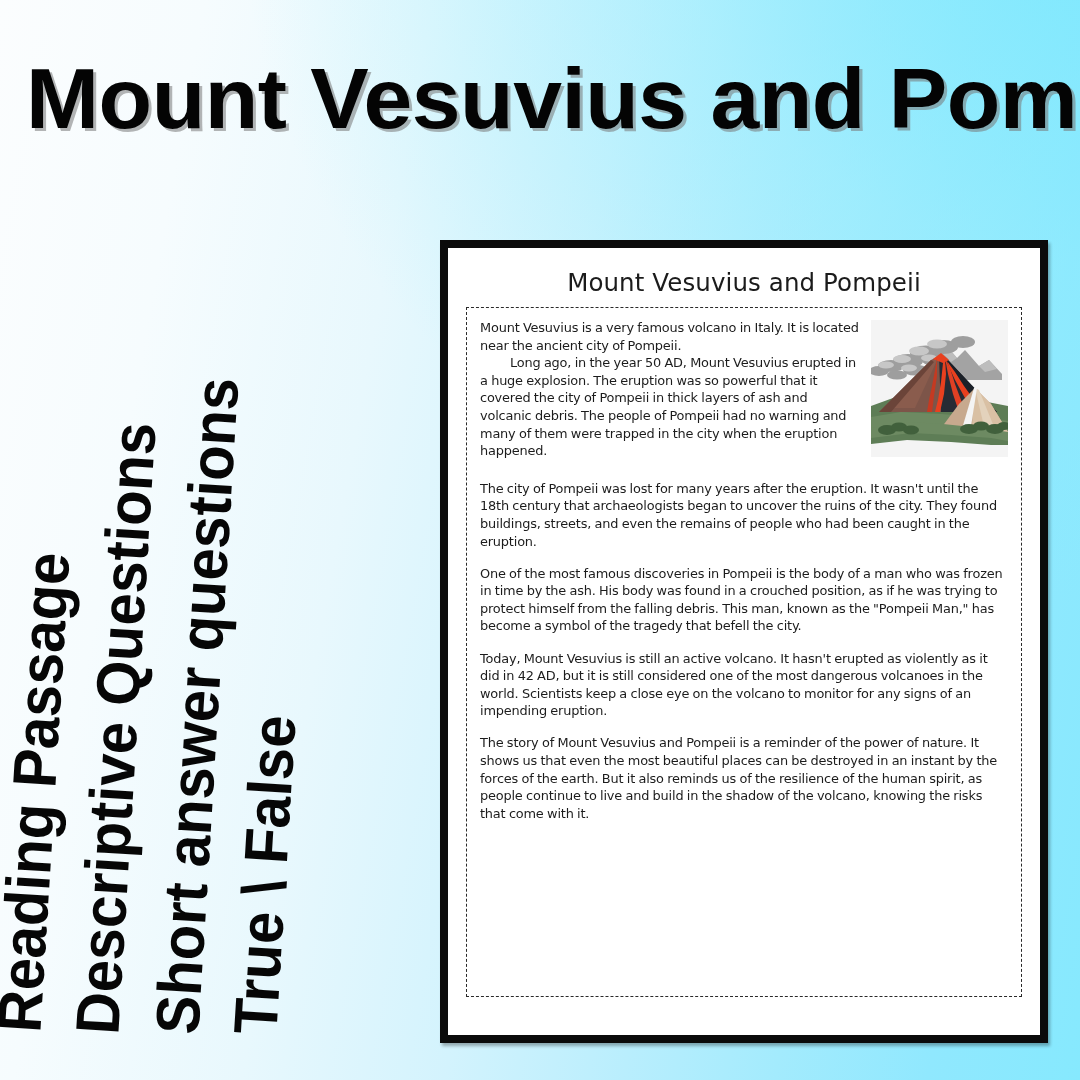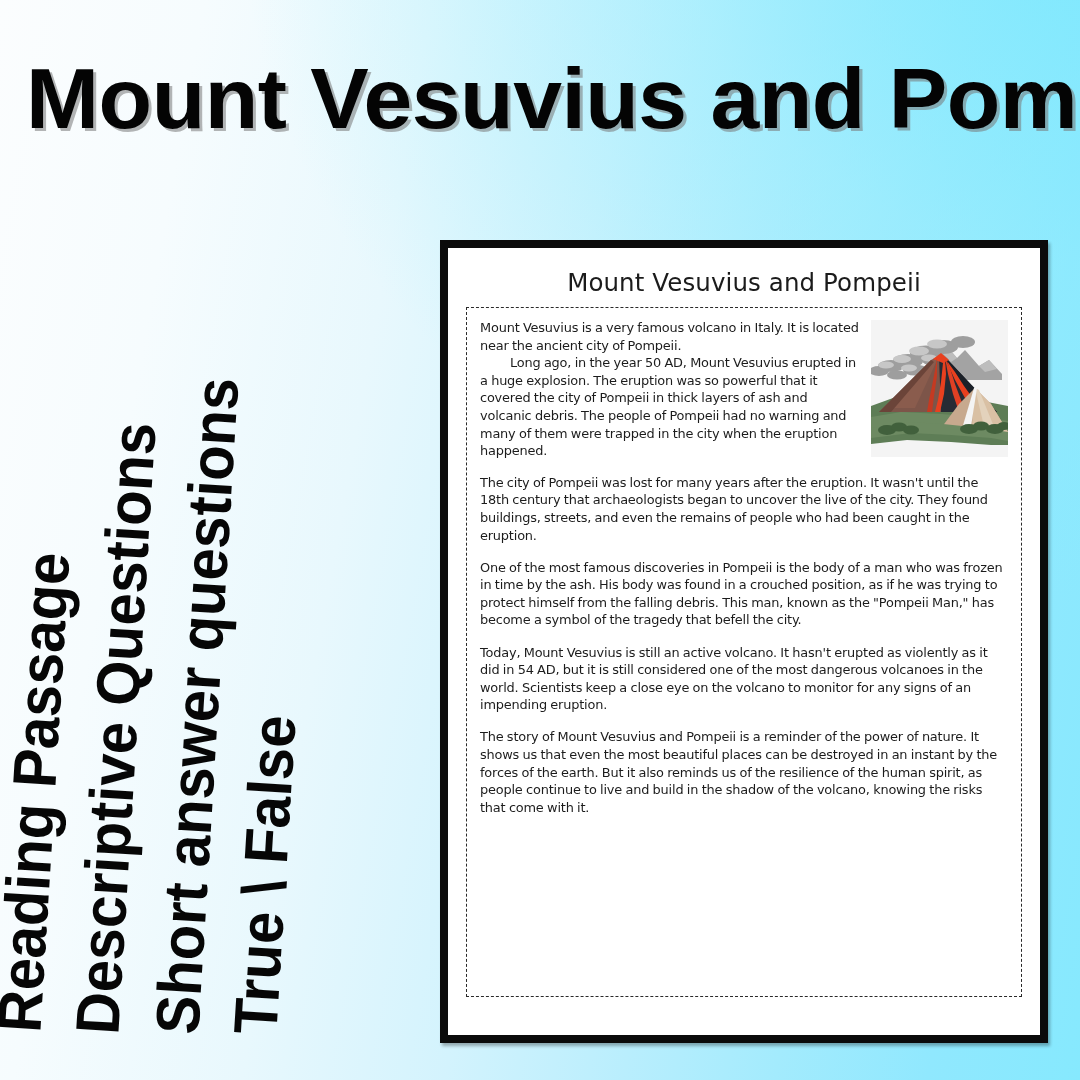--- a/index.html
+++ b/index.html
@@ -91,21 +91,21 @@
   .passage{
     font-family:"DejaVu Sans","Liberation Sans",sans-serif;
     font-size:12.9px;
     line-height:17.6px;
     color:#1c1c1c;
     text-align:left;
     margin:0 0 14.5px 0;
     letter-spacing:-0.18px;
     word-spacing:-0.5px;
   }
-  .passage.first{margin-bottom:14px;}
+  .passage.first{margin-bottom:20px;}
   .passage .indent{display:inline-block;width:30px;}
 
   
   #volcano-figure{
     float:right;
     width:137px;height:137px;
     margin:1px 0 4px 10px;
     background:#f4f4f4;
     position:relative;
     overflow:hidden;
@@ -199,21 +199,21 @@
             <path d="M0 124 L36 120 L80 122 L120 125 L137 127 L137 137 L0 137 Z" fill="#f4f4f4"></path>
           </svg>
         </div>
 
         <p class="passage first">
           <span>Mount Vesuvius is a very famous volcano in Italy. It is located near the ancient city of Pompeii.</span>
           <br>
           <span class="indent"></span><span>Long ago, in the year 50 AD, Mount Vesuvius erupted in a huge explosion. The eruption was so powerful that it covered the city of Pompeii in thick layers of ash and volcanic debris. The people of Pompeii had no warning and many of them were trapped in the city when the eruption happened.</span>
         </p>
 
-        <p class="passage">The city of Pompeii was lost for many years after the eruption. It wasn't until the 18th century that archaeologists began to uncover the live of the city. They found buildings, streets, and even the remains of people who had been caught in the eruption.</p>
+        <p class="passage">The city of Pompeii was lost for many years after the eruption. It wasn't until the 18th century that archaeologists began to uncover the ruins of the city. They found buildings, streets, and even the remains of people who had been caught in the eruption.</p>
         <p class="passage">One of the most famous discoveries in Pompeii is the body of a man who was frozen in time by the ash. His body was found in a crouched position, as if he was trying to protect himself from the falling debris. This man, known as the "Pompeii Man," has become a symbol of the tragedy that befell the city.</p>
-        <p class="passage">Today, Mount Vesuvius is still an active volcano. It hasn't erupted as violently as it did in 54 AD, but it is still considered one of the most dangerous volcanoes in the world. Scientists keep a close eye on the volcano to monitor for any signs of an impending eruption.</p>
+        <p class="passage">Today, Mount Vesuvius is still an active volcano. It hasn't erupted as violently as it did in 42 AD, but it is still considered one of the most dangerous volcanoes in the world. Scientists keep a close eye on the volcano to monitor for any signs of an impending eruption.</p>
         <p class="passage">The story of Mount Vesuvius and Pompeii is a reminder of the power of nature. It shows us that even the most beautiful places can be destroyed in an instant by the forces of the earth. But it also reminds us of the resilience of the human spirit, as people continue to live and build in the shadow of the volcano, knowing the risks that come with it.</p>
 
       </div>
     </div>
   </div>
 </div>
 
 </body></html>

